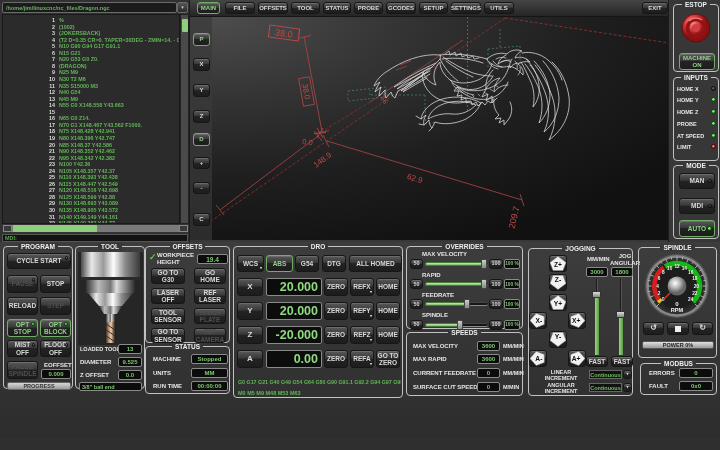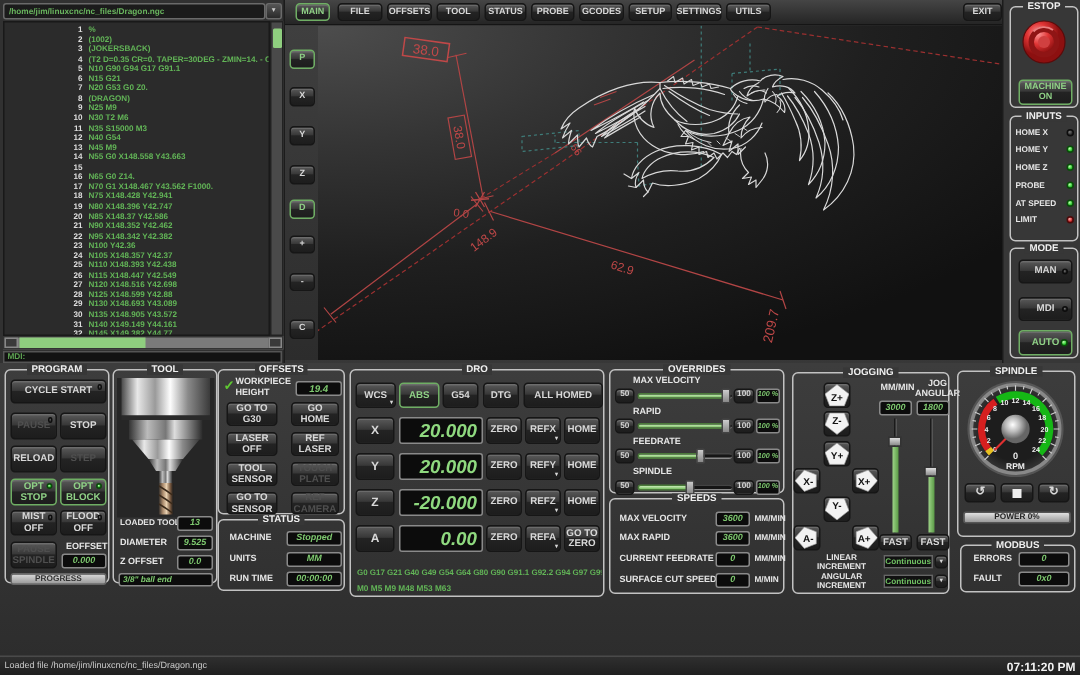--- a/index.html
+++ b/index.html
@@ -2,21 +2,21 @@
 <html><head><meta charset="utf-8">
 <style>
 *{margin:0;padding:0;box-sizing:border-box;}
 html,body{width:720px;height:450px;overflow:hidden;background:#333;}
 body{font-family:"Liberation Sans",sans-serif;position:relative;}
 #root{position:absolute;left:0;top:0;width:720px;height:450px;background:linear-gradient(180deg,#414141,#2f2f2f);}
 .abs{position:absolute;}
 .btn{position:absolute;background:linear-gradient(180deg,#5a5a5a 0%,#383838 45%,#232323 50%,#1d1d1d 100%);border:1px solid #161616;border-radius:3px;color:#d8d8d8;font-weight:bold;display:flex;align-items:center;justify-content:center;text-align:center;font-size:6.5px;line-height:1.1;box-shadow:inset 0 1px 0 rgba(255,255,255,.12);}
 .btn.dim{color:#4f4f4f;}
 .btn.grn{border:1px solid #6fae64;color:#8fd086;}
-.disp{position:absolute;background:#0c0c0c;border:1px solid #8a8a8a;border-radius:2px;color:#7ec96f;font-weight:bold;display:flex;align-items:center;justify-content:center;white-space:nowrap;overflow:hidden;font-style:italic;}
+.disp{position:absolute;background:#0c0c0c;border:1px solid #8a8a8a;border-radius:2px;color:#7ec96f;font-weight:bold;display:flex;align-items:center;justify-content:center;white-space:nowrap;overflow:hidden;}
 .grp{position:absolute;border:1px solid #c2c2c2;border-radius:4px;}
 .gt{position:absolute;top:-4px;left:0;right:0;text-align:center;pointer-events:none;font-size:6.5px;line-height:7px;}
 .gt span{background:#373737;padding:0 3px;font-weight:bold;color:#efefef;}
 .lbl{position:absolute;color:#e6e6e6;font-weight:bold;font-size:6.5px;line-height:1.15;}
 .led{position:absolute;border-radius:50%;}
 .led.g{background:radial-gradient(circle at 35% 30%,#bfffb0,#2ecc2e 60%,#0a700a);border:1px solid #0a4d0a;}
 .led.r{background:radial-gradient(circle at 35% 30%,#ffb0b0,#cc2e2e 60%,#700a0a);border:1px solid #4d0a0a;}
 .led.o{background:radial-gradient(circle at 35% 30%,#777,#333 60%,#111);border:1px solid #0d0d0d;}
 </style></head>
 <body>
@@ -587,16 +587,12 @@
 </div>
 <div class="grp" style="left:640px;top:121px;width:77px;height:32px;">
         <div class="gt"><span>MODBUS</span></div>
 <div class="lbl" style="left:8px;top:6px;font-size:6px;">ERRORS</div>
         <div class="disp" style="left:38px;top:4px;width:34px;height:10px;font-size:6px;">0</div>
 <div class="lbl" style="left:8px;top:19px;font-size:6px;">FAULT</div>
         <div class="disp" style="left:38px;top:17px;width:34px;height:10px;font-size:6px;">0x0</div>
 </div>
 </div>
 
-<div class="abs" style="left:0;top:437px;width:720px;height:13px;background:linear-gradient(180deg,#2f2f2f,#1f1f1f);border-top:1px solid #4a4a4a;">
-  <div class="abs" style="left:3px;top:3px;font-size:6px;color:#c9c9c9;">Loaded file /home/jim/linuxcnc/nc_files/Dragon.ngc</div>
-  <div class="abs" style="right:3px;top:2px;font-size:8px;font-weight:bold;color:#f2f2f2;">07:11:20 PM</div>
-</div>
 </div>
 </body></html>

